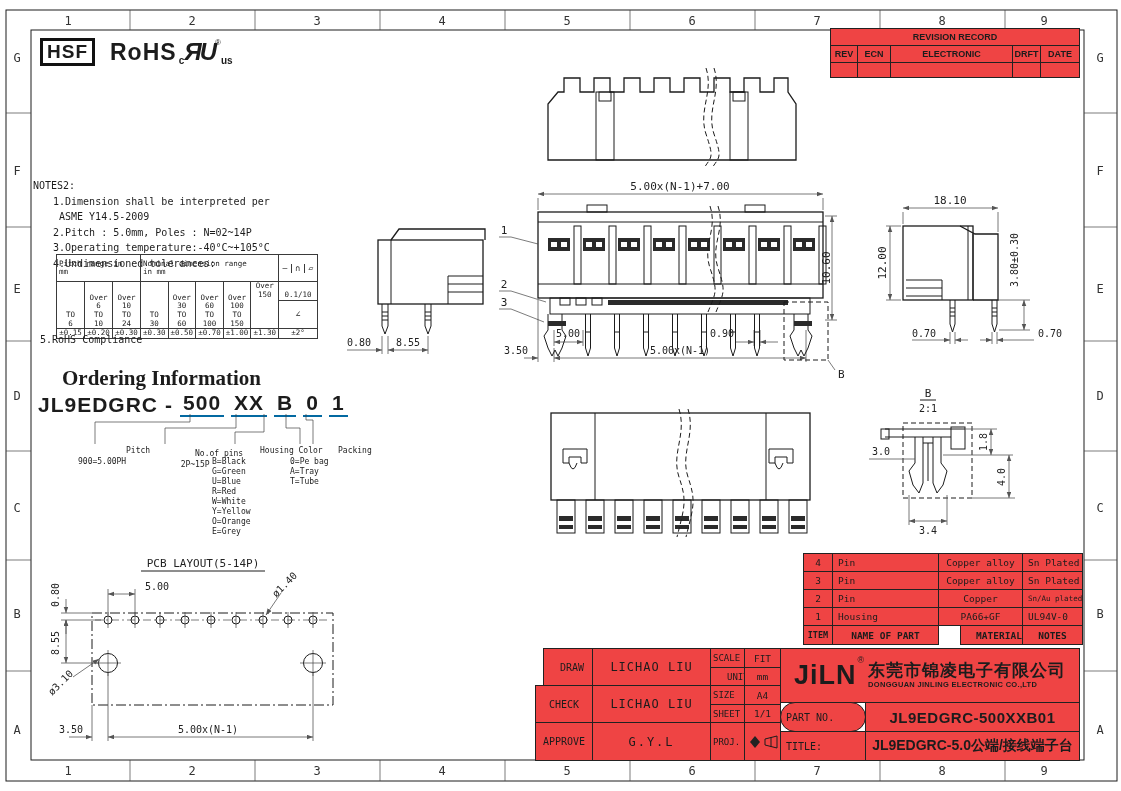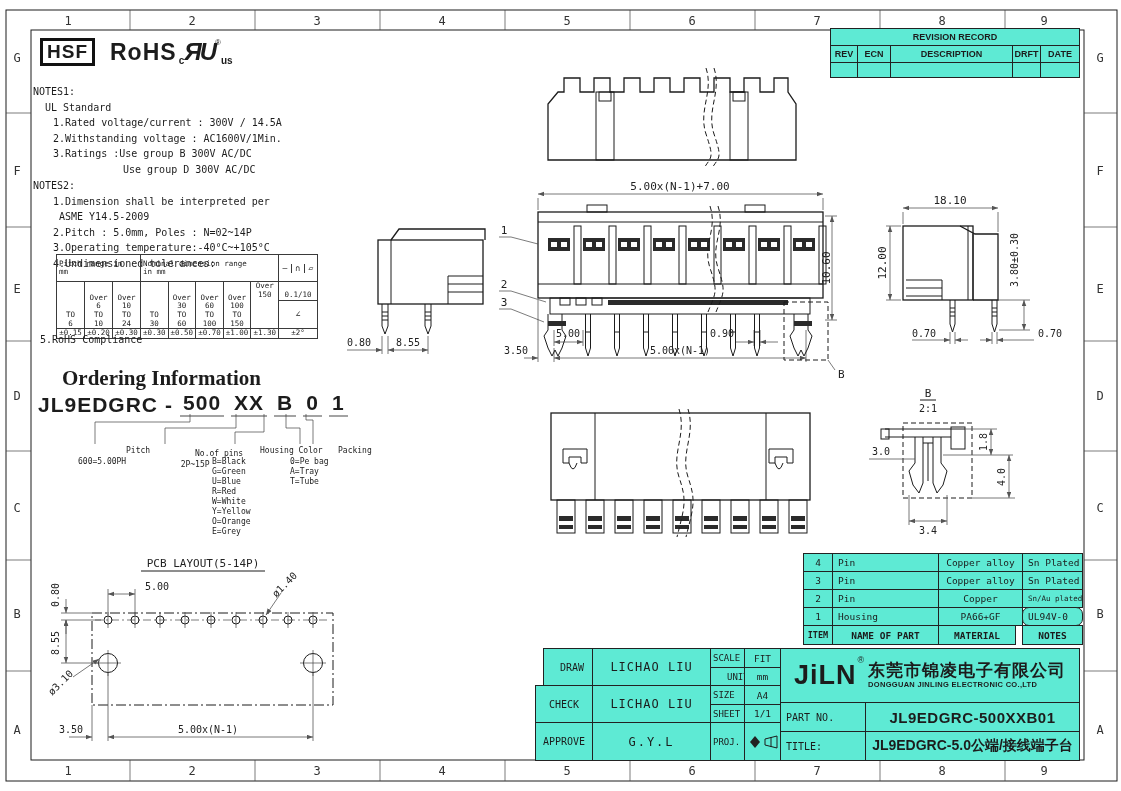--- a/index.html
+++ b/index.html
@@ -24,26 +24,26 @@
   table.tol{border-collapse:collapse;font-size:7.5px;line-height:1.15;}
   table.tol td{border:1px solid #3a3a3a;text-align:center;white-space:pre-line;padding:0 1px;vertical-align:bottom;}
   table.tol td.hd{vertical-align:middle;text-align:left;padding:1px 2px;}
   .symrow{display:flex;height:100%;}
   .symrow span{flex:1;border-left:1px solid #3a3a3a;font-size:8px;text-align:center;}
   .symrow span:first-child{border-left:none;}
   
   .ord-title{font-family:"Liberation Serif",serif;font-size:21px;font-weight:bold;}
   .ord-code{font-family:"Liberation Sans",sans-serif;font-size:21px;font-weight:bold;letter-spacing:1px;display:flex;align-items:flex-end;}
   .ord-code span{margin-right:7px;}
-  .useg{border-bottom:2px solid #a3a3a3;padding:0 3px;}
+  .useg{border-bottom:2px solid #0369a1;padding:0 3px;}
   .olabel{font-size:8px;line-height:1.25;white-space:nowrap;}
   .olabel .h{margin-bottom:1px;padding-left:48px;}
   
   .cellb{position:absolute;border:1px solid #222;box-sizing:border-box;display:flex;align-items:center;justify-content:center;
-         font-size:9.5px;background:#5eead4;white-space:nowrap;}
+         font-size:9.5px;background:#ef4444;white-space:nowrap;}
   .cellb.left{justify-content:flex-start;padding-left:5px;}
   .sans{font-family:"Liberation Sans",sans-serif;}
   .bold{font-weight:bold;}
   .brand{font-family:"Liberation Sans",sans-serif;font-weight:900;font-size:27px;letter-spacing:1px;line-height:1;}
   .cjk{font-family:"Liberation Sans",sans-serif;font-weight:bold;font-size:17px;letter-spacing:1px;line-height:1.05;}
   .cjken{font-family:"Liberation Sans",sans-serif;font-weight:bold;font-size:7.5px;letter-spacing:.3px;}
 </style>
 </head>
 <body>
 
@@ -129,28 +129,20 @@
 
   <div class="abs" style="left:40px;top:38px;display:flex;align-items:center;">
     <span class="sans bold" style="border:3px solid #111;font-size:19px;padding:0 4px;letter-spacing:1px;">HSF</span>
     <span class="sans bold" style="font-size:23px;margin-left:15px;letter-spacing:1px;">RoHS</span>
     <span class="sans bold" style="font-size:10px;margin-left:2px;align-self:flex-end;">c</span>
     <span class="sans" style="font-size:24px;font-weight:900;font-style:italic;letter-spacing:-2px;">ЯU</span>
     <span class="sans" style="font-size:8px;align-self:flex-start;">®</span>
     <span class="sans bold" style="font-size:10px;align-self:flex-end;">us</span>
   </div>
 
-  <div class="abs notes" style="left:33px;top:84px;">
-    <div>NOTES1:</div>
-    <div style="margin-left:12px;">UL Standard</div>
-    <div style="margin-left:20px;">1.Rated voltage/current : 300V / 14.5A</div>
-    <div style="margin-left:20px;">2.Withstanding voltage : AC1600V/1Min.</div>
-    <div style="margin-left:20px;">3.Ratings :Use group B 300V AC/DC</div>
-    <div style="margin-left:90px;">Use group D 300V AC/DC</div>
-  </div>
 
   <div class="abs notes" style="left:33px;top:178px;">
     <div>NOTES2:</div>
     <div style="margin-left:20px;">1.Dimension shall be interpreted per</div>
     <div style="margin-left:26px;">ASME Y14.5-2009</div>
     <div style="margin-left:20px;">2.Pitch : 5.0mm, Poles : N=02~14P</div>
     <div style="margin-left:20px;">3.Operating temperature:-40°C~+105°C</div>
     <div style="margin-left:20px;">4.Undimensioned tolerances:</div>
   </div>
 
@@ -229,21 +221,21 @@
     <g class="thin">
       <polyline points="152,0 152,8 57,8 57,30" fill="none"></polyline>
       <polyline points="198,0 198,14 127,14 127,30" fill="none"></polyline>
       <polyline points="226,0 226,18 197,18 197,30" fill="none"></polyline>
       <polyline points="248,0 248,14 262,14 262,30" fill="none"></polyline>
       <polyline points="268,0 268,6 275,6 275,30" fill="none"></polyline>
     </g>
   </svg>
   <div class="abs olabel" style="left:78px;top:446px;">
     <div class="h">Pitch</div>
-    <div>600=5.00PH</div>
+    <div>900=5.00PH</div>
   </div>
   <div class="abs olabel" style="left:147px;top:449px;text-align:center;">
     <div class="h">No.of pins</div>
     <div>2P~15P</div>
   </div>
   <div class="abs olabel" style="left:212px;top:446px;">
     <div class="h">Housing Color</div>
     <div>B=Black</div>
     <div>G=Green</div>
     <div>U=Blue</div>
@@ -567,33 +559,33 @@
     <div class="cellb left" style="left:1022px;top:571px;width:61px;height:19px;">Sn Plated</div>
 
     <div class="cellb" style="left:803px;top:589px;width:30px;height:19px;">2</div>
     <div class="cellb left" style="left:832px;top:589px;width:107px;height:19px;">Pin</div>
     <div class="cellb" style="left:938px;top:589px;width:85px;height:19px;">Copper</div>
     <div class="cellb left" style="left:1022px;top:589px;width:61px;height:19px;font-size:7.5px;">Sn/Au plated</div>
 
     <div class="cellb" style="left:803px;top:607px;width:30px;height:19px;">1</div>
     <div class="cellb left" style="left:832px;top:607px;width:107px;height:19px;">Housing</div>
     <div class="cellb" style="left:938px;top:607px;width:85px;height:19px;">PA66+GF</div>
-    <div class="cellb left" style="left:1022px;top:607px;width:61px;height:19px;border-radius:7px;">UL94V-0</div>
+    <div class="cellb left" style="left:1022px;top:607px;width:61px;height:19px;">UL94V-0</div>
 
     <div class="cellb bold" style="left:803px;top:625px;width:30px;height:20px;font-size:8.5px;">ITEM</div>
     <div class="cellb bold" style="left:832px;top:625px;width:107px;height:20px;">NAME OF PART</div>
-    <div class="cellb bold" style="left:938px;top:625px;width:78px;height:20px;">MATERIAL</div>
+    <div class="cellb bold" style="left:960px;top:625px;width:78px;height:20px;">MATERIAL</div>
     <div class="cellb bold" style="left:1022px;top:625px;width:61px;height:20px;">NOTES</div>
   </div>
 
   <div>
     <div class="cellb sans bold" style="left:830px;top:28px;width:250px;height:18px;font-size:9px;">REVISION RECORD</div>
     <div class="cellb sans bold" style="left:830px;top:45px;width:28px;height:18px;font-size:9px;">REV</div>
     <div class="cellb sans bold" style="left:857px;top:45px;width:34px;height:18px;font-size:9px;">ECN</div>
-    <div class="cellb sans bold" style="left:890px;top:45px;width:123px;height:18px;font-size:9px;">DESCRIPTION</div>
+    <div class="cellb sans bold" style="left:890px;top:45px;width:123px;height:18px;font-size:9px;">ELECTRONIC</div>
     <div class="cellb sans bold" style="left:1012px;top:45px;width:29px;height:18px;font-size:9px;">DRFT</div>
     <div class="cellb sans bold" style="left:1040px;top:45px;width:40px;height:18px;font-size:9px;">DATE</div>
     <div class="cellb" style="left:830px;top:62px;width:28px;height:16px;"></div>
     <div class="cellb" style="left:857px;top:62px;width:34px;height:16px;"></div>
     <div class="cellb" style="left:890px;top:62px;width:123px;height:16px;"></div>
     <div class="cellb" style="left:1012px;top:62px;width:29px;height:16px;"></div>
     <div class="cellb" style="left:1040px;top:62px;width:40px;height:16px;"></div>
   </div>
 
   <div>
@@ -622,19 +614,19 @@
     </div>
 
     <div class="cellb" style="left:780px;top:648px;width:300px;height:55px;">
       <span class="brand">JiLN</span>
       <span class="sans" style="font-size:9px;align-self:flex-start;margin:6px 4px 0 1px;">®</span>
       <span style="display:flex;flex-direction:column;">
         <span class="cjk">东莞市锦凌电子有限公司</span>
         <span class="cjken">DONGGUAN JINLING ELECTRONIC CO.,LTD</span>
       </span>
     </div>
-    <div class="cellb left" style="left:780px;top:702px;width:86px;height:30px;font-size:10px;">PART NO.</div>
+    <div class="cellb left" style="left:780px;top:702px;width:86px;height:30px;font-size:10px;border-radius:15px;">PART NO.</div>
     <div class="cellb sans bold" style="left:865px;top:702px;width:215px;height:30px;font-size:15px;letter-spacing:.5px;">JL9EDGRC-500XXB01</div>
     <div class="cellb left" style="left:780px;top:731px;width:86px;height:30px;font-size:10px;">TITLE:</div>
     <div class="cellb sans bold" style="left:865px;top:731px;width:215px;height:30px;font-size:14px;">JL9EDGRC-5.0公端/接线端子台</div>
   </div>
 
 </div>
 
 </body></html>

